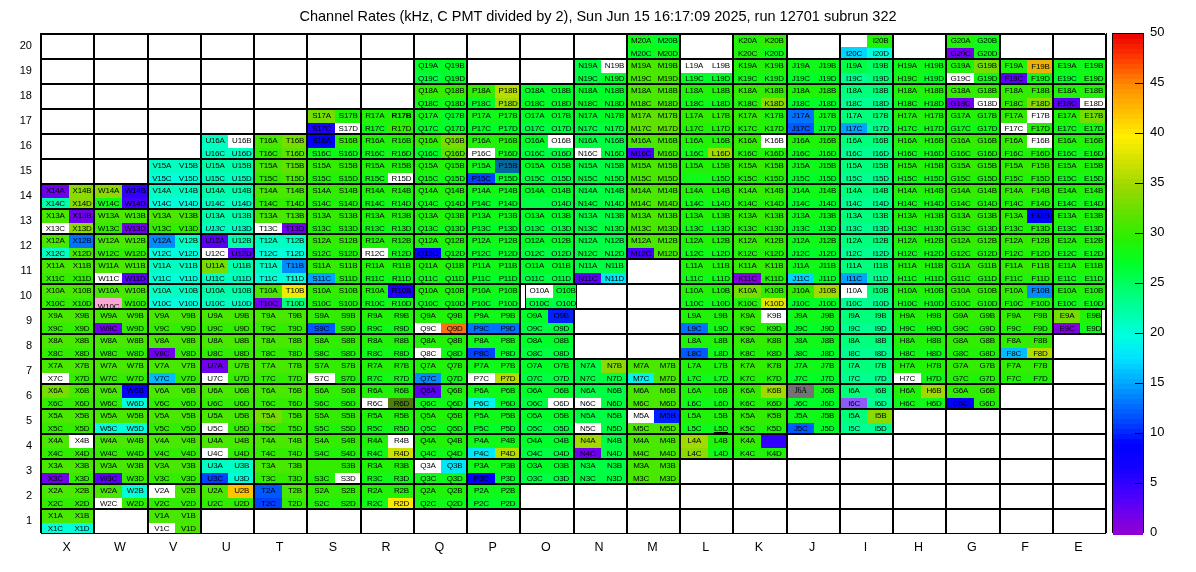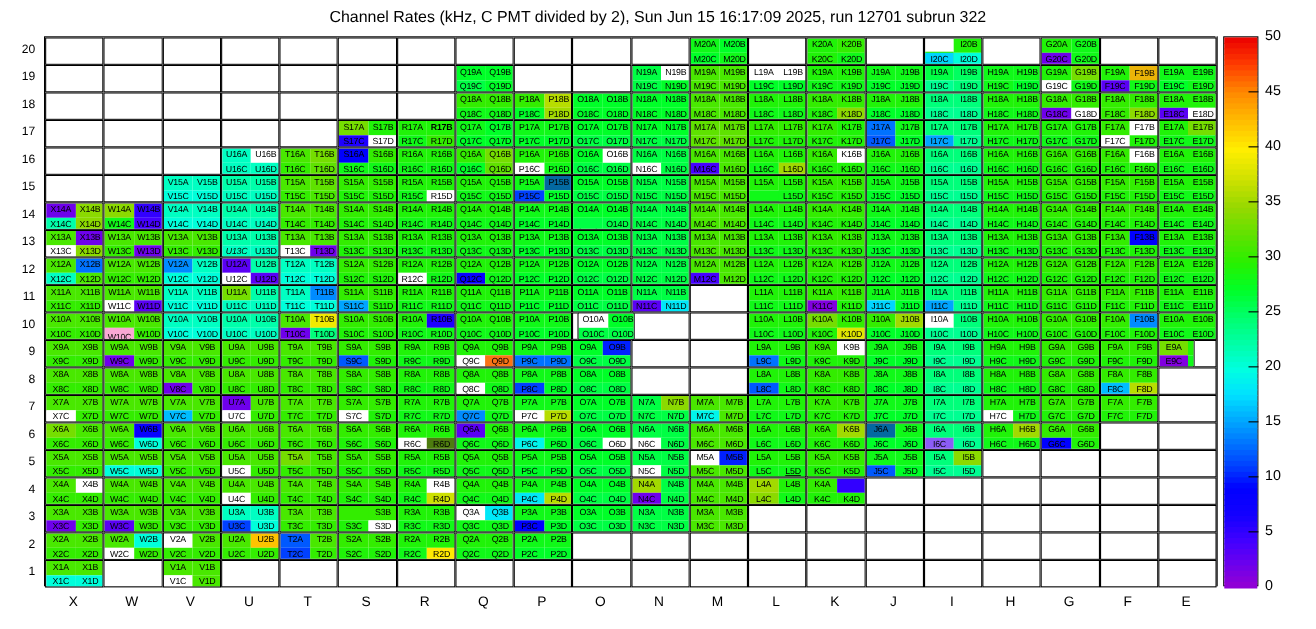--- a/index.html
+++ b/index.html
@@ -1601,21 +1601,21 @@
         <div class="sub" title="G9B = 30 kHz" style="left: 26.625px; top: 0px; width: 26.625px; height: 12.5px; background: rgb(51, 237, 0);">G9B</div>
         <div class="sub" title="G9C = 29 kHz" style="left: 0px; top: 12.5px; width: 26.625px; height: 12.5px; background: rgb(32, 243, 8);">G9C</div>
         <div class="sub" title="G9D = 29 kHz" style="left: 26.625px; top: 12.5px; width: 26.625px; height: 12.5px; background: rgb(32, 243, 8);">G9D</div>
       </div>
       <div class="cell" style="left: 958.5px; top: 275px; width: 53.25px; height: 25px;">
         <div class="sub" title="F9A = 30 kHz" style="left: 0px; top: 0px; width: 26.625px; height: 12.5px; background: rgb(51, 237, 0);">F9A</div>
         <div class="sub" title="F9B = 30 kHz" style="left: 26.625px; top: 0px; width: 26.625px; height: 12.5px; background: rgb(51, 237, 0);">F9B</div>
         <div class="sub" title="F9C = 29 kHz" style="left: 0px; top: 12.5px; width: 26.625px; height: 12.5px; background: rgb(32, 243, 8);">F9C</div>
         <div class="sub" title="F9D = 29 kHz" style="left: 26.625px; top: 12.5px; width: 26.625px; height: 12.5px; background: rgb(32, 243, 8);">F9D</div>
       </div>
-      <div class="cell" style="left: 1011.75px; top: 275px; width: 33px; height: 25px; padding-left: 28px;">
+      <div class="cell" style="left: 1011.75px; top: 275px; width: 49px; height: 25px; padding-left: 28px;">
         <div class="sub" title="E9A = 33 kHz" style="left: 0px; top: 0px; width: 26.625px; height: 12.5px; background: rgb(117, 222, 0);">E9A</div>
         <div class="sub" title="E9B = 29 kHz" style="left: 26.625px; top: 0px; width: 26.625px; height: 12.5px; background: rgb(32, 243, 8);">E9B</div>
         <div class="sub" title="E9C = 1 kHz" style="left: 0px; top: 12.5px; width: 26.625px; height: 12.5px; background: rgb(129, 0, 223);">E9C</div>
         <div class="sub" title="E9D = 28 kHz" style="left: 26.625px; top: 12.5px; width: 26.625px; height: 12.5px; background: rgb(16, 249, 24);">E9D</div>
       </div>
       <div class="cell" style="left: 0px; top: 300px; width: 53.25px; height: 25px;">
         <div class="sub" title="X8A = 31 kHz" style="left: 0px; top: 0px; width: 26.625px; height: 12.5px; background: rgb(73, 232, 0);">X8A</div>
         <div class="sub" title="X8B = 31 kHz" style="left: 26.625px; top: 0px; width: 26.625px; height: 12.5px; background: rgb(73, 232, 0);">X8B</div>
         <div class="sub" title="X8C = 30 kHz" style="left: 0px; top: 12.5px; width: 26.625px; height: 12.5px; background: rgb(51, 237, 0);">X8C</div>
         <div class="sub" title="X8D = 30 kHz" style="left: 26.625px; top: 12.5px; width: 26.625px; height: 12.5px; background: rgb(51, 237, 0);">X8D</div>
@@ -1908,21 +1908,21 @@
         <div class="sub" title="L6C = 28 kHz" style="left: 0px; top: 12.5px; width: 26.625px; height: 12.5px; background: rgb(16, 249, 24);">L6C</div>
         <div class="sub" title="L6D = 28 kHz" style="left: 26.625px; top: 12.5px; width: 26.625px; height: 12.5px; background: rgb(16, 249, 24);">L6D</div>
       </div>
       <div class="cell" style="left: 692.25px; top: 350px; width: 53.25px; height: 25px;">
         <div class="sub" title="K6A = 30 kHz" style="left: 0px; top: 0px; width: 26.625px; height: 12.5px; background: rgb(51, 237, 0);">K6A</div>
         <div class="sub" title="K6B = 35 kHz" style="left: 26.625px; top: 0px; width: 26.625px; height: 12.5px; background: rgb(161, 218, 0);">K6B</div>
         <div class="sub" title="K6C = 29 kHz" style="left: 0px; top: 12.5px; width: 26.625px; height: 12.5px; background: rgb(32, 243, 8);">K6C</div>
         <div class="sub" title="K6D = 29 kHz" style="left: 26.625px; top: 12.5px; width: 26.625px; height: 12.5px; background: rgb(32, 243, 8);">K6D</div>
       </div>
       <div class="cell" style="left: 745.5px; top: 350px; width: 53.25px; height: 25px;">
-        <div class="sub" title="J6A = 36 kHz" style="left: 0px; top: 0px; width: 26.625px; height: 12.5px; background: #0369a1;">J6A</div>
+        <div class="sub" title="J6A = 36 kHz" style="left: 0px; top: 0px; width: 26.625px; height: 12.5px; background: #737373; font-family: Liberation Serif, serif;">J6A</div>
         <div class="sub" title="J6B = 28 kHz" style="left: 26.625px; top: 0px; width: 26.625px; height: 12.5px; background: rgb(16, 249, 24);">J6B</div>
         <div class="sub" title="J6C = 27 kHz" style="left: 0px; top: 12.5px; width: 26.625px; height: 12.5px; background: rgb(0, 255, 40);">J6C</div>
         <div class="sub" title="J6D = 27 kHz" style="left: 26.625px; top: 12.5px; width: 26.625px; height: 12.5px; background: rgb(0, 255, 40);">J6D</div>
       </div>
       <div class="cell" style="left: 798.75px; top: 350px; width: 53.25px; height: 25px;">
         <div class="sub" title="I6A = 24 kHz" style="left: 0px; top: 0px; width: 26.625px; height: 12.5px; background: rgb(0, 255, 122);">I6A</div>
         <div class="sub" title="I6B = 24 kHz" style="left: 26.625px; top: 0px; width: 26.625px; height: 12.5px; background: rgb(0, 255, 122);">I6B</div>
         <div class="sub" title="I6C = 23 kHz" style="left: 0px; top: 12.5px; width: 26.625px; height: 12.5px; background: #8b5cf6;">I6C</div>
         <div class="sub" title="I6D = 23 kHz" style="left: 26.625px; top: 12.5px; width: 26.625px; height: 12.5px; background: rgb(0, 255, 146);">I6D</div>
       </div>

